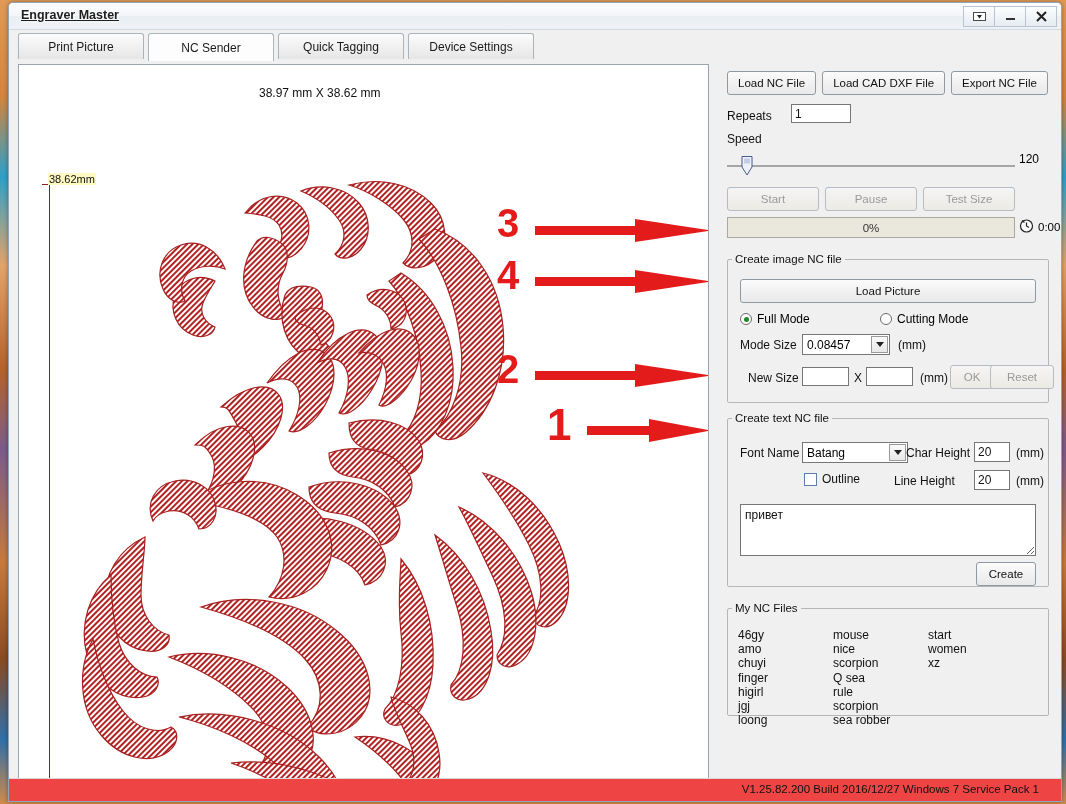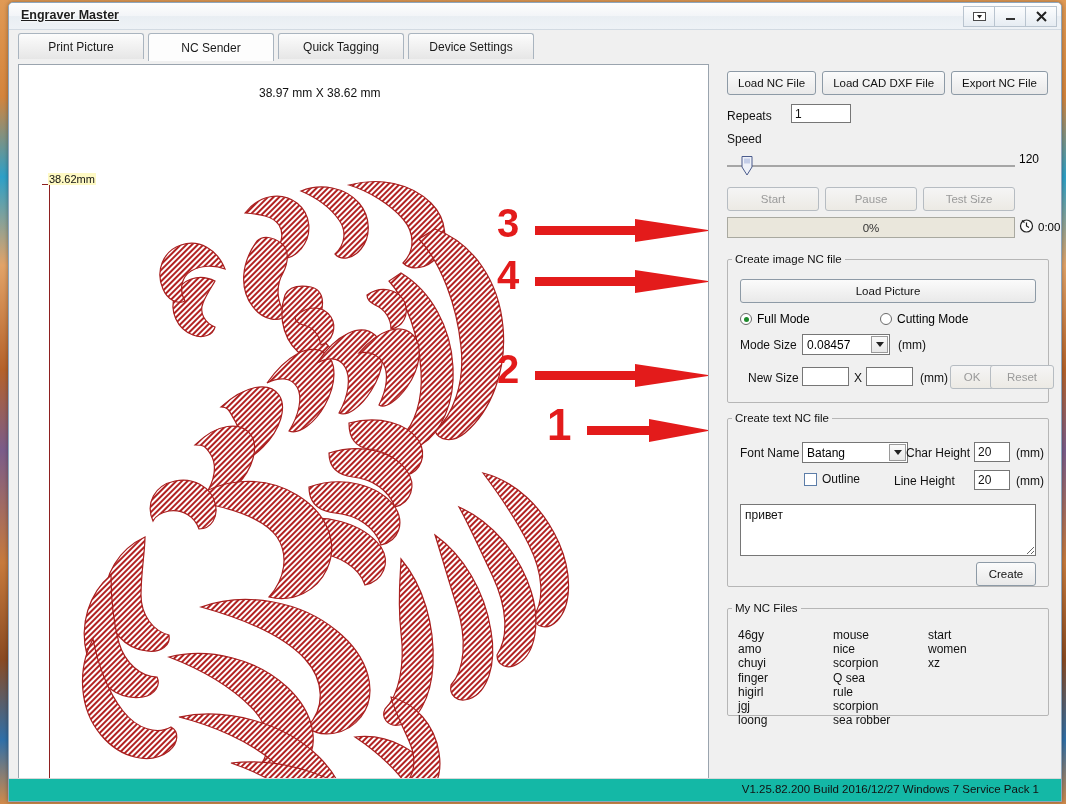--- a/index.html
+++ b/index.html
@@ -175,21 +175,21 @@
     font-family:"Liberation Sans",sans-serif;
   }
   .create-btn{position:absolute;right:12px;top:138px;width:60px;}
 
   .files-cols{position:absolute;left:10px;top:14px;right:6px;display:flex;}
   .files-col{width:95px;}
   .files-col div{font-size:12px;line-height:14.2px;color:#111;white-space:nowrap;}
 
   .statusbar{
     position:absolute;left:0;right:0;bottom:0;height:22px;
-    background:#14b8a6;border-top:1px solid #d8d8d8;
+    background:#ef4444;border-top:1px solid #d8d8d8;
   }
   .status-text{position:absolute;right:22px;top:4px;font-size:11.5px;color:#111;}
 </style>
 </head>
 <body>
 
 <div class="desktop"></div>
 
 <div class="window">
 

